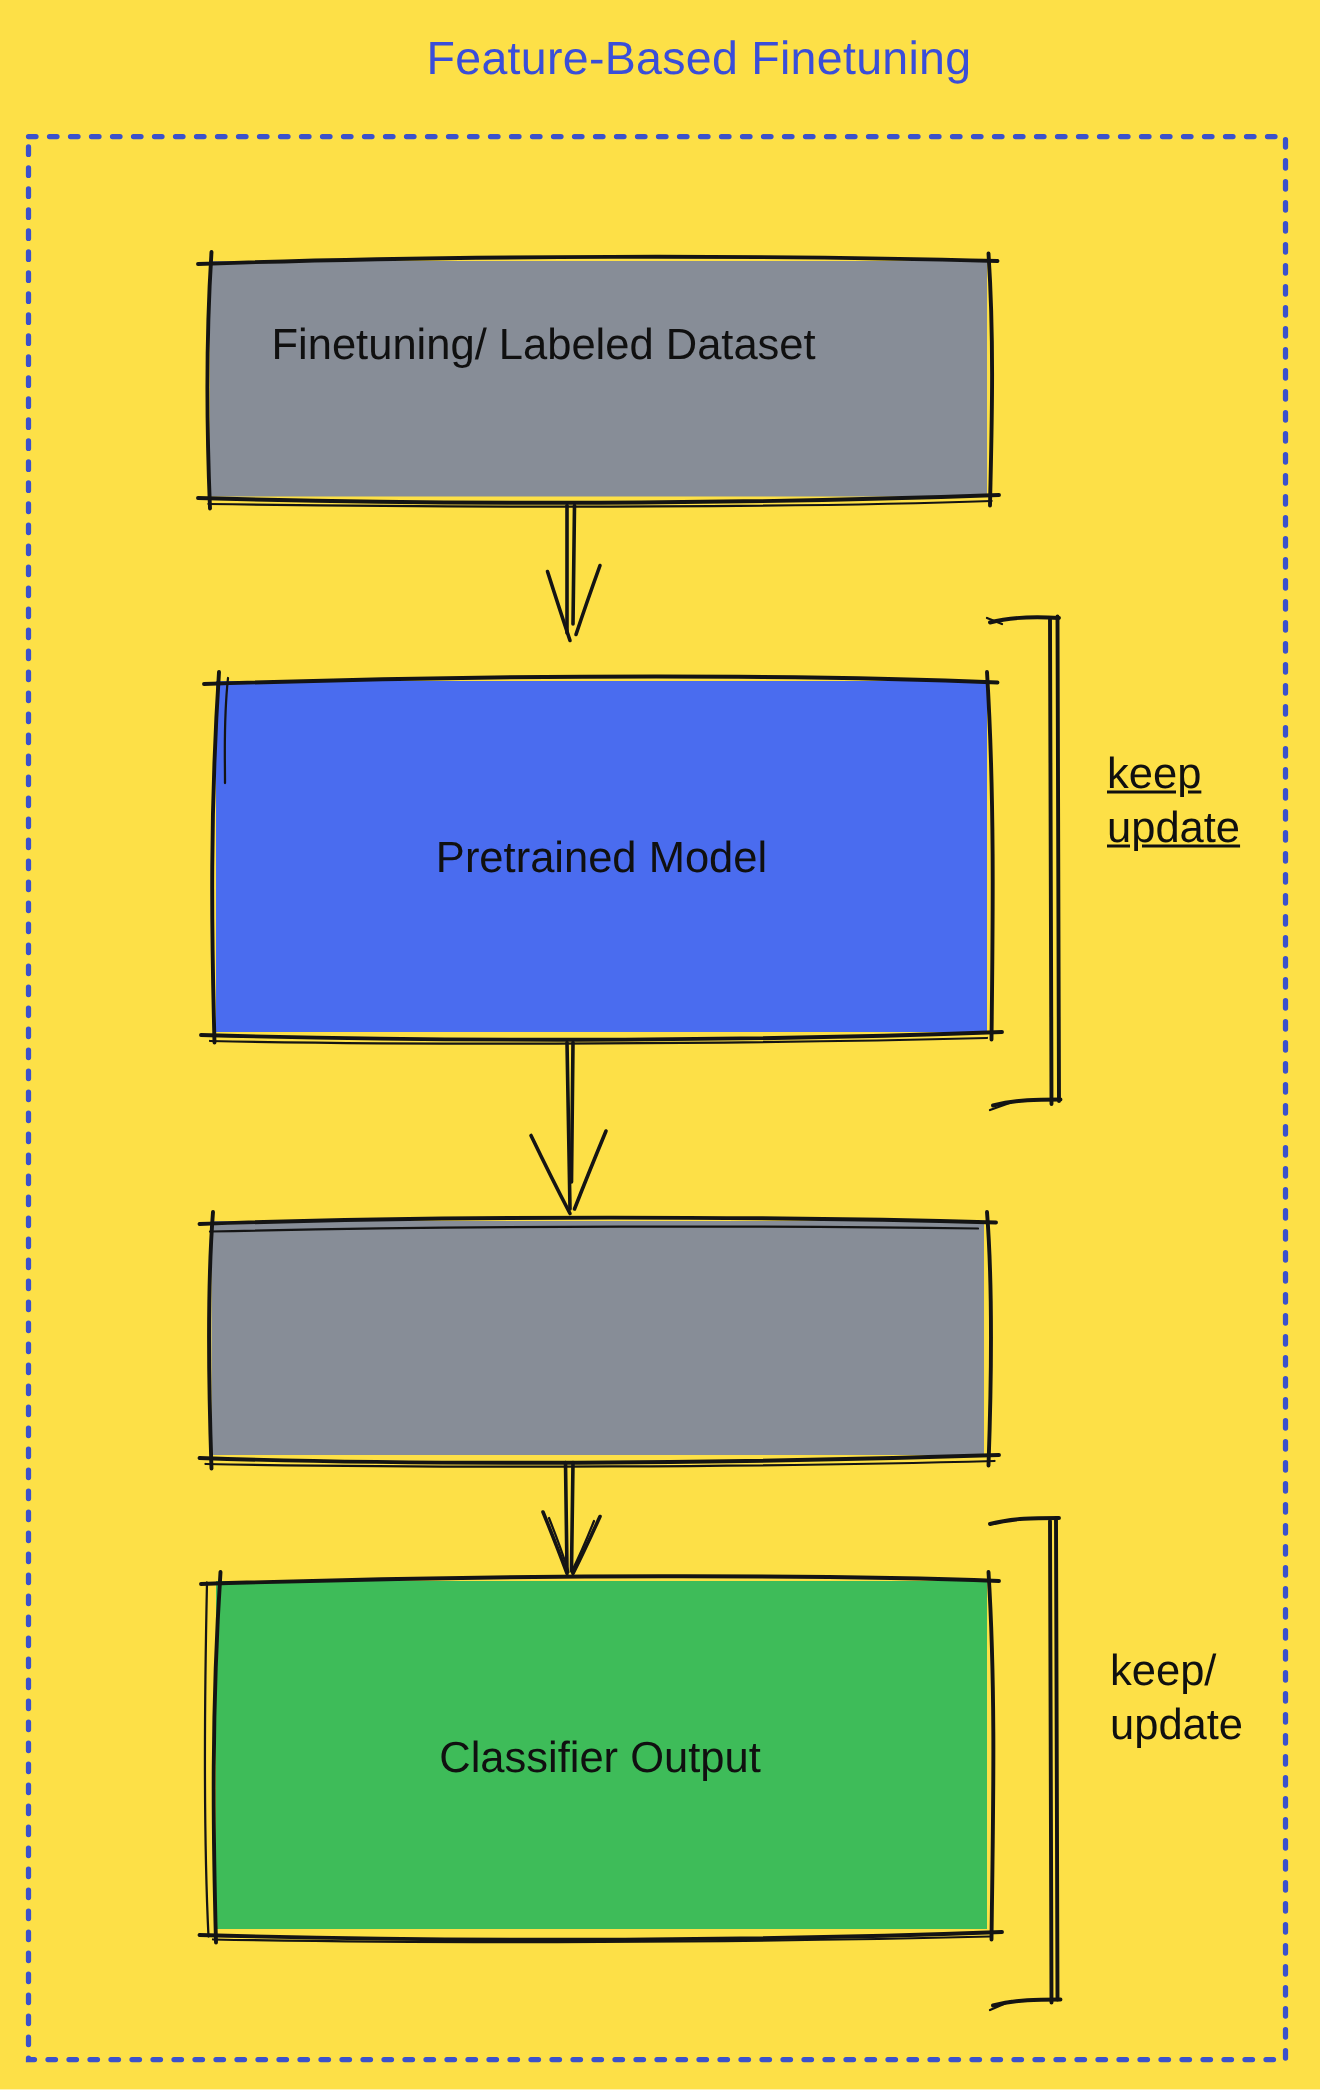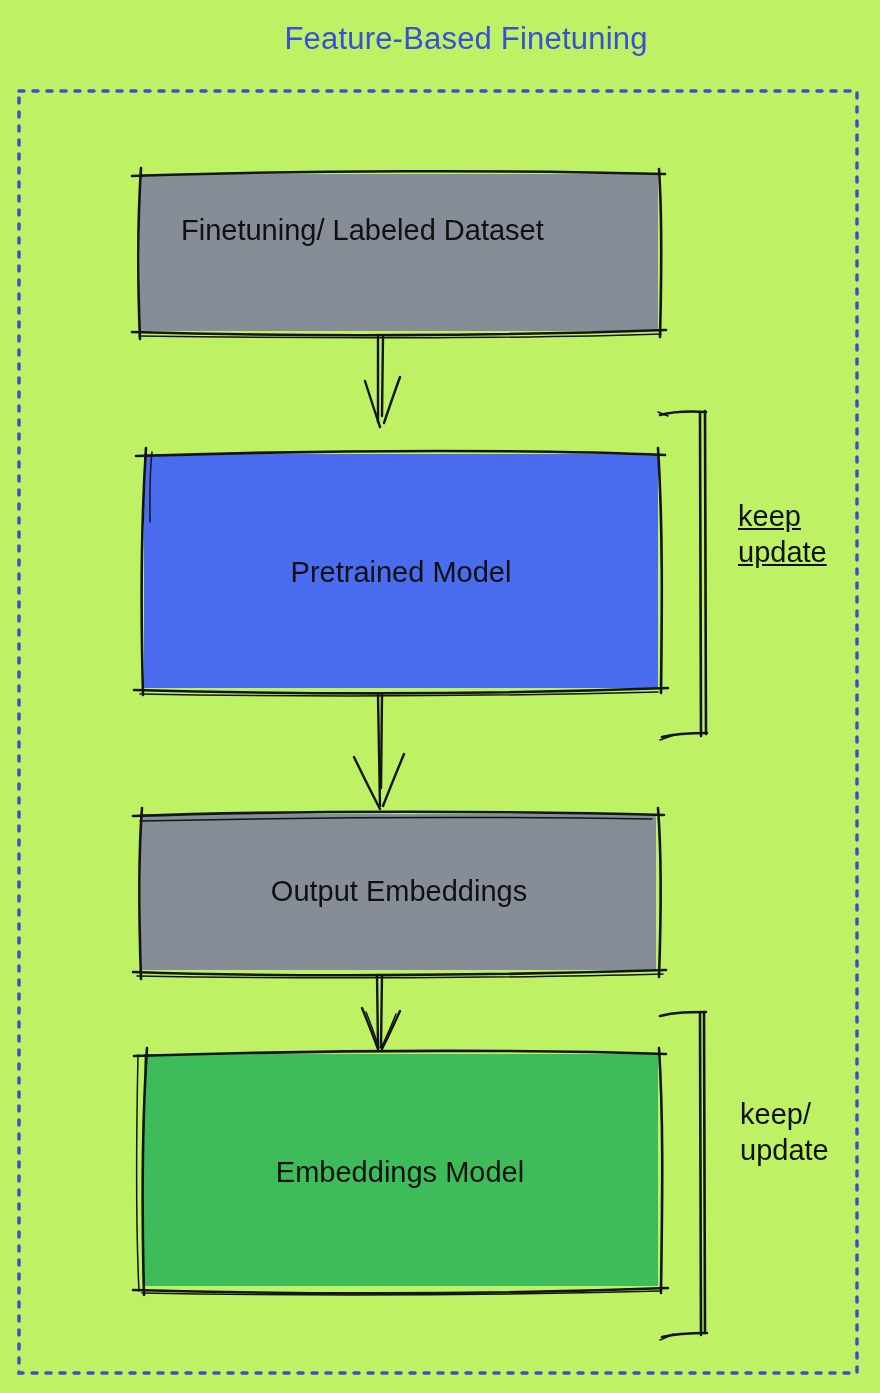--- a/index.html
+++ b/index.html
@@ -8,21 +8,21 @@
     --box-gray:#878d97;
     --box-blue:#4a6cef;
     --box-green:#3ebc59;
     --ink-black:#141414;
     --text-black:#101010;
   }
   html,body{margin:0;padding:0;background:#ffffff;}
   .canvas{
     position:relative;
     width:880px;height:1393px;
-    background:#bef264;
+    background:#fde047;
     font-family:"Liberation Sans","DejaVu Sans",sans-serif;
     overflow:hidden;
   }
   .canvas svg{position:absolute;left:0;top:0;}
   .title{
     position:absolute;
     left:466px;top:21px;
     transform:translateX(-50%);
     white-space:nowrap;
     font-size:31px;
@@ -161,23 +161,22 @@
       <path class="ink-thin" d="M660,1340 L674,1334"></path>
     </g>
   </svg>
 
   <div class="title">Feature-Based Finetuning</div>
 
   <div class="box-label" style="left:181px;top:214px;">Finetuning/ Labeled Dataset</div>
 
   <div class="box-label centered" style="left:401px;top:556px;">Pretrained Model</div>
 
-  <div class="box-label centered" style="left:399px;top:875px;">Output Embeddings</div>
 
-  <div class="box-label centered" style="left:400px;top:1156px;">Embeddings Model</div>
+  <div class="box-label centered" style="left:400px;top:1156px;">Classifier Output</div>
 
   <div class="annot" style="left:738px;top:498px;text-decoration:underline;">
     <span>keep</span>
     <span>update</span>
   </div>
 
   <div class="annot" style="left:740px;top:1096px;">
     <span>keep/</span>
     <span>update</span>
   </div>

